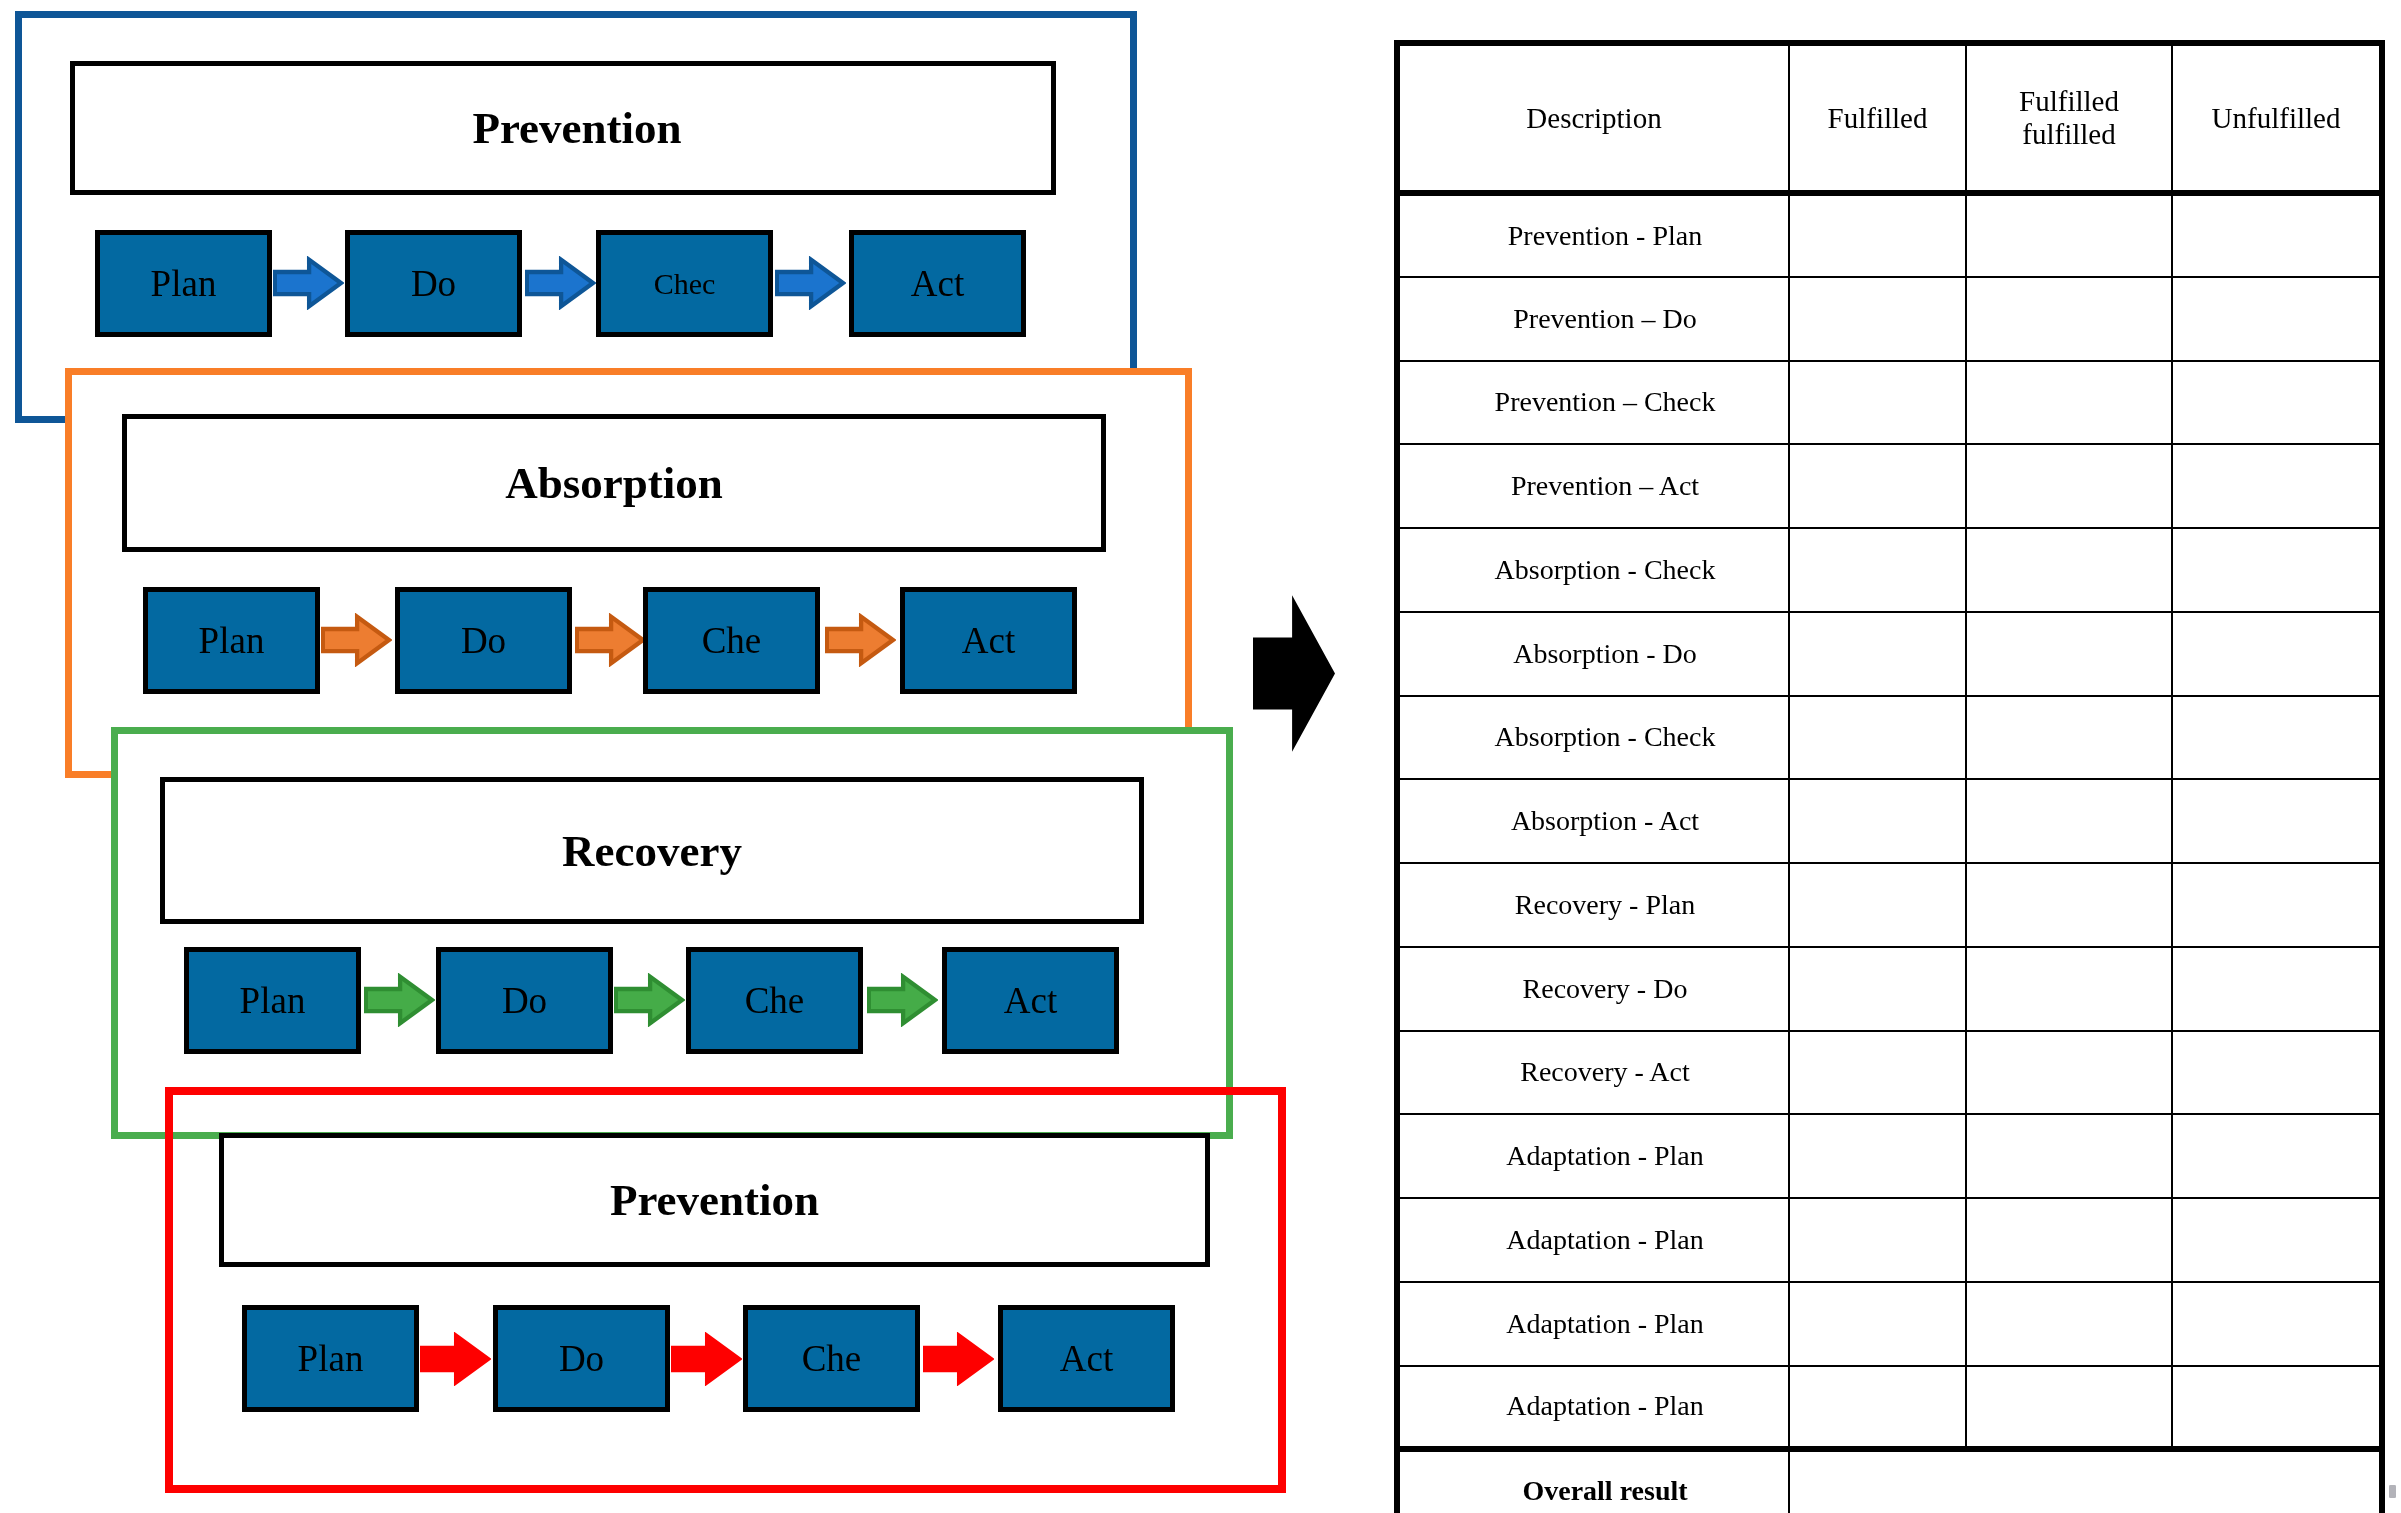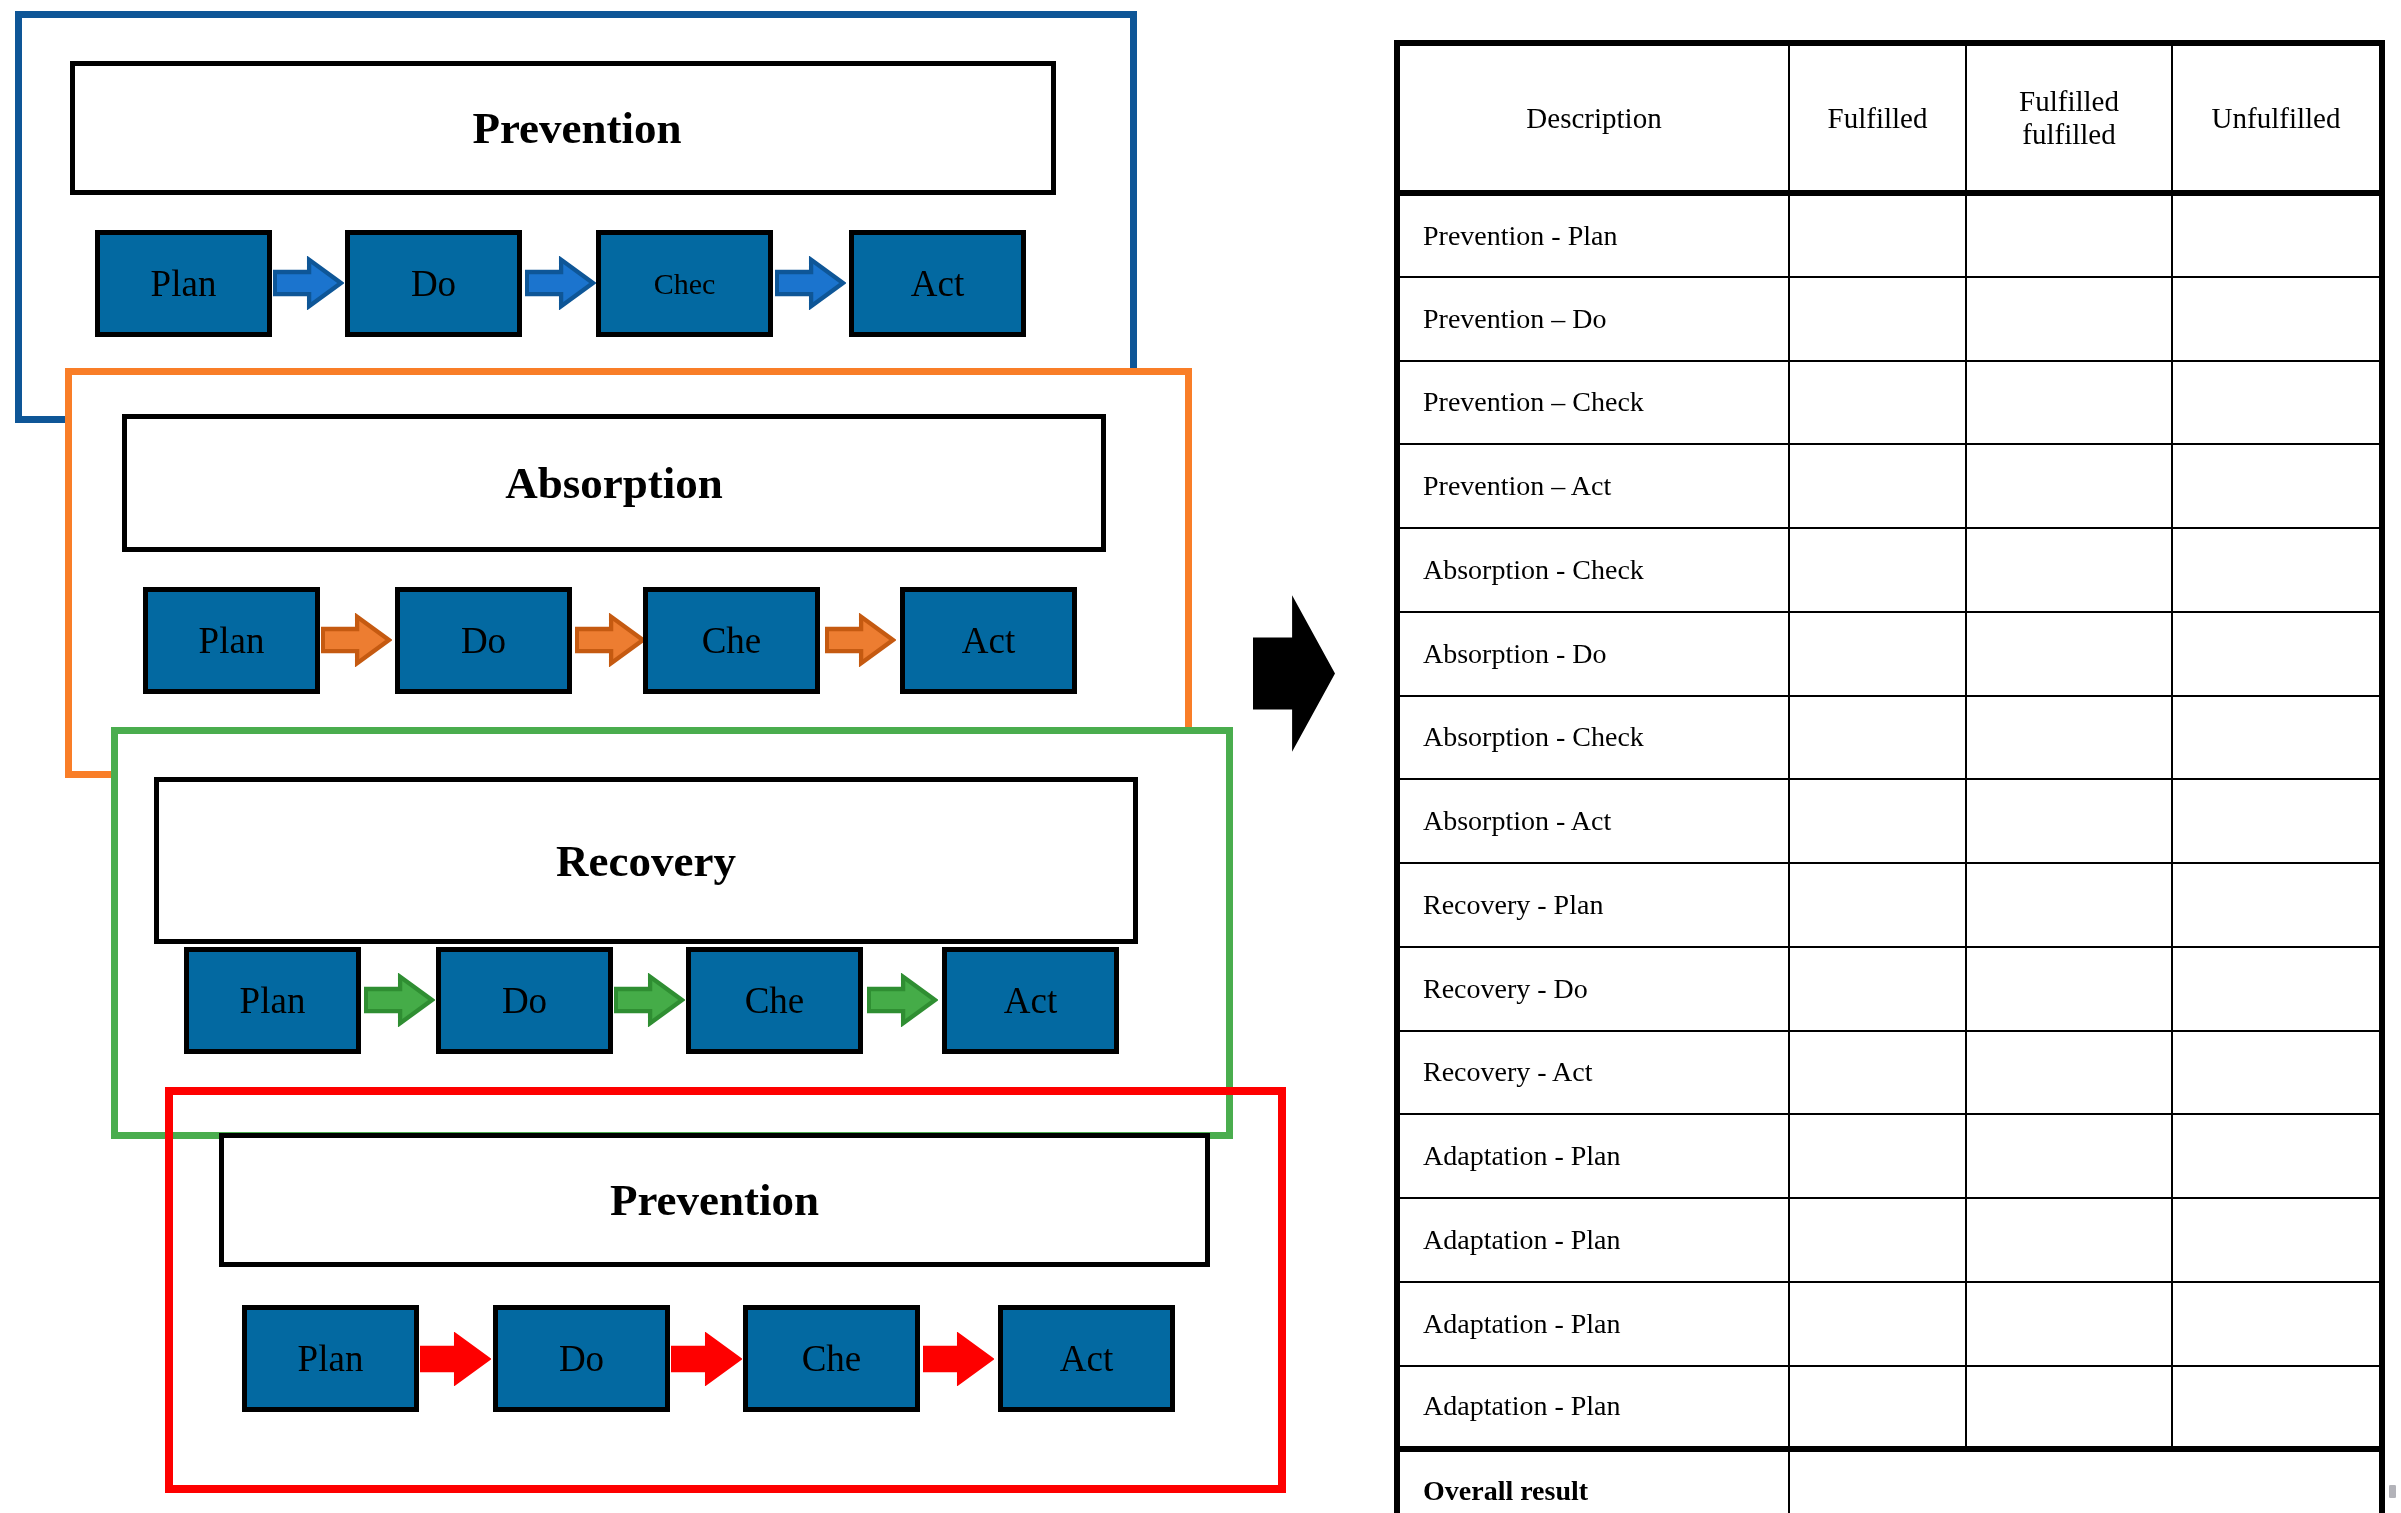--- a/index.html
+++ b/index.html
@@ -12,21 +12,21 @@
   .group{position:absolute;background:#ffffff;}
   .g0{left:14.5px;top:10.7px;width:1122px;height:412px;border:7.6px solid #0E5697;}
   .g1{left:65px;top:368px;width:1127px;height:410px;border:7.6px solid #F97E28;}
   .g2{left:111px;top:727px;width:1122px;height:412px;border:7.6px solid #4AAD4E;}
   .g3{left:165px;top:1087px;width:1121px;height:406px;border:8.2px solid #FE0000;background:transparent;}
   
   .titlebox{position:absolute;background:#ffffff;border:5.7px solid #000;
     display:flex;align-items:center;justify-content:center;font-weight:bold;font-size:45px;}
   .t0{left:70px;top:61px;width:986px;height:134px;padding-left:28px;}
   .t1{left:122px;top:414px;width:984px;height:138px;}
-  .t2{left:154px;top:777px;width:984px;height:167px;}
+  .t2{left:160px;top:777px;width:984px;height:147px;}
   .t3{left:219px;top:1133px;width:991px;height:134px;}
   
   .step{position:absolute;width:177px;height:107px;background:#0369a1;border:5px solid #000;
     display:flex;align-items:center;justify-content:center;font-size:37px;}
   .step.sm{font-size:30px;}
   .s00{left:95px;top:230px;}  .s01{left:345px;top:230px;}  .s02{left:596px;top:230px;}  .s03{left:849px;top:230px;}
   .s10{left:143px;top:587px;}  .s11{left:395px;top:587px;}  .s12{left:643px;top:587px;} .s13{left:900px;top:587px;}
   .s20{left:184px;top:947px;} .s21{left:436px;top:947px;} .s22{left:686px;top:947px;}.s23{left:942px;top:947px;}
   .s30{left:242px;top:1305px;} .s31{left:493px;top:1305px;} .s32{left:743px;top:1305px;}.s33{left:998px;top:1305px;}
   
@@ -42,21 +42,21 @@
   
   .bigarrow{position:absolute;left:1253px;top:595px;width:82px;height:157px;}
   
   .tablewrap{position:absolute;left:1394px;top:40px;width:985px;height:1452px;}
   table.eval{border-collapse:collapse;table-layout:fixed;width:985px;height:1496px;border:6.3px solid #000;}
   table.eval th,table.eval td{border:2.5px solid #000;font-weight:400;overflow:hidden;}
   table.eval thead th{border-bottom:6.3px solid #000;font-size:29px;text-align:center;vertical-align:middle;padding:0 8.8px;}
   table.eval thead tr{height:150px;}
   table.eval tbody tr{height:76px;}
   table.eval td{font-size:28px;vertical-align:middle;}
-  td.desc{text-align:left;padding-left:23px;}
+  td.desc{text-align:center;padding-left:23px;}
   tr.overall td{border-top:6.3px solid #000;}
   tr.overall td.desc{font-weight:700;}
   
   .artifact{position:absolute;left:2389px;top:1485px;width:7px;height:13.3px;
     background:#9a9aa2;opacity:0.75;border-radius:1.3px;}
 </style>
 </head>
 <body>
 
 <div class="canvas">

